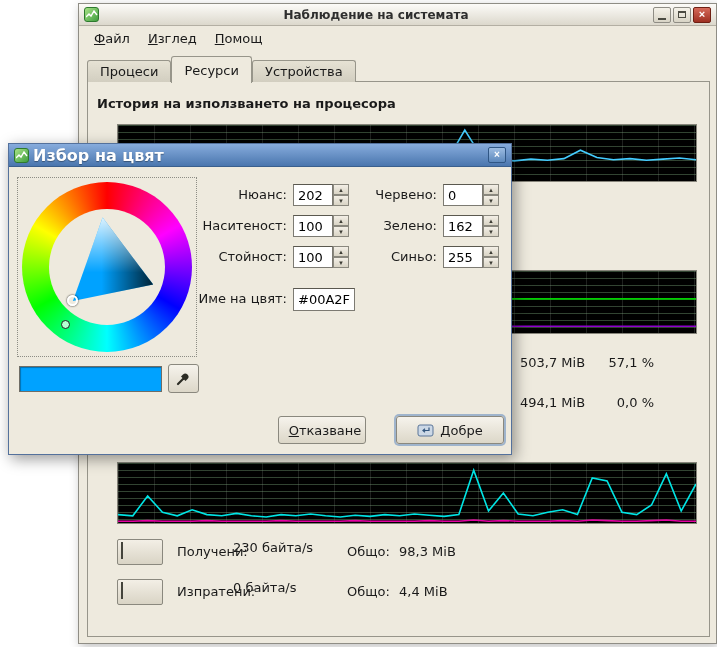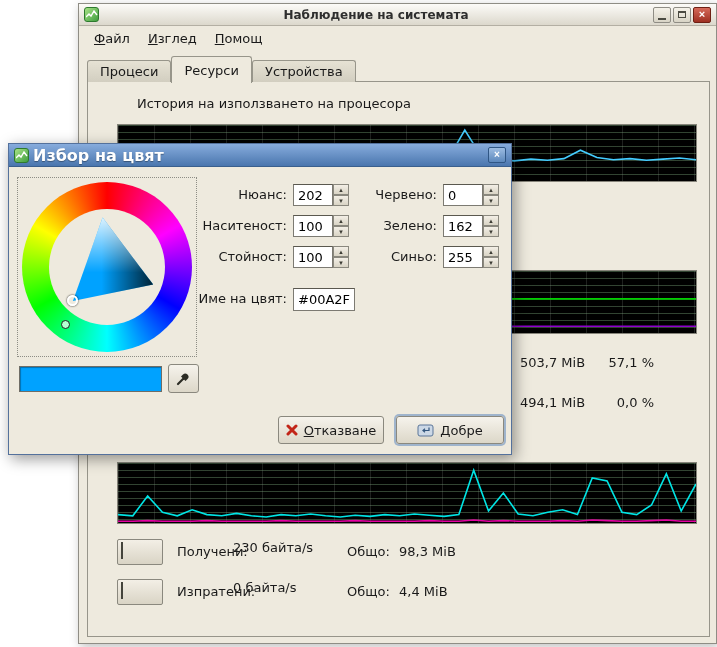--- a/index.html
+++ b/index.html
@@ -49,21 +49,21 @@
     padding:3px 12px; margin-top:4px; height:22px;
     border:1px solid #97958a; border-bottom:none; border-radius:3px 3px 0 0;
     background:linear-gradient(#e6e2d4,#d2cec0); cursor:default; white-space:nowrap;
   }
   .tab.active { margin-top:0; height:27px; background:#eeeade; padding-top:6px; }
   .panel {
     position:absolute; left:8px; top:77px; width:623px; height:556px;
     border:1px solid #97958a; background:#eeeade;
   }
 
-  .section-heading { position:absolute; left:9px; top:14px; font-weight:normal;margin-left:40px; }
+  .section-heading { position:absolute; left:9px; top:14px; font-weight:bold; }
 
   
   .chart {
     position:absolute; border:1px solid #86847a;
     background-color:#000;
     background-image:
       repeating-linear-gradient(to right, rgba(140,150,140,.22) 0 1px, transparent 1px 36px),
       repeating-linear-gradient(to bottom, rgba(110,150,110,.45) 0 1px, transparent 1px 7px);
   }
   .cpu-chart { left:29px; top:42px;  width:580px; height:58px; }
@@ -152,21 +152,21 @@
   .rgb-label { left:330px; } .rgb-input { left:434px; } .rgb-spin { left:474px; }
 
   .dlg-buttons { position:absolute; left:0; top:272px; right:10px; height:28px; }
   .btn {
     position:absolute; height:28px; border:1px solid #8a887e; border-radius:3px;
     background:linear-gradient(#f6f3ec,#dcd7c8);
     font:inherit; font-size:13px; color:#1a1a1a;
     display:flex; align-items:center; justify-content:center; gap:6px; cursor:default;
   }
   .btn u { text-decoration:underline; }
-  .btn-cancel { left:269px; width:106px; }
+  .btn-cancel { left:269px; width:88px; }
   .btn-ok { left:387px; width:108px; box-shadow:0 0 0 2px #9fb4cc; }
 </style>
 </head>
 <body>
 
 <div class="window">
 
   <div class="titlebar">
     <span class="app-icon">
       <svg width="12" height="10" viewBox="0 0 12 10">

